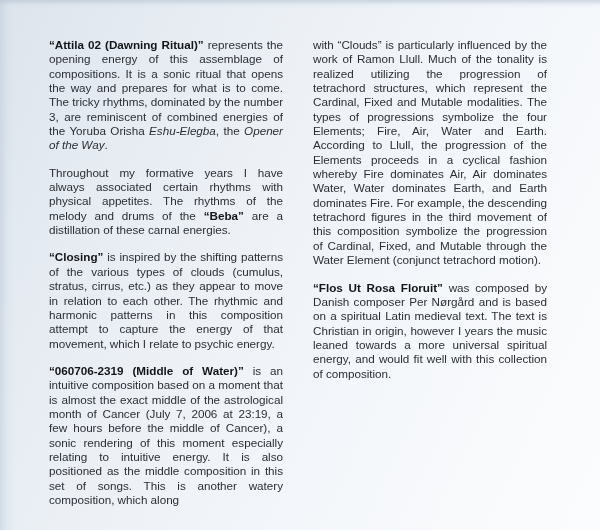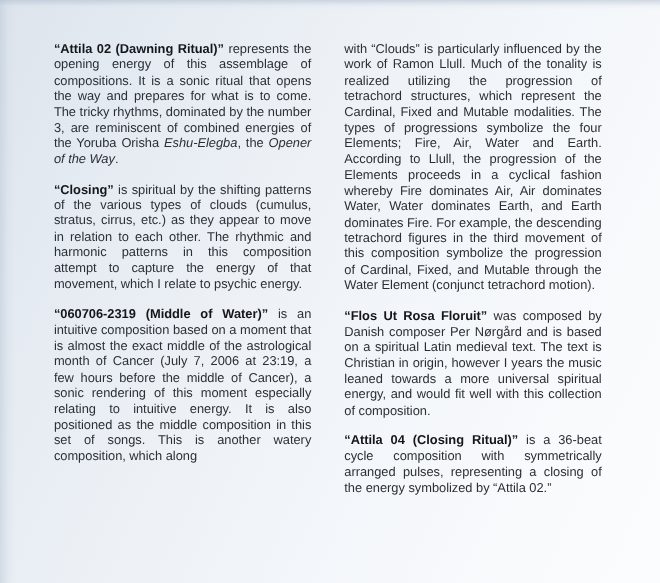--- a/index.html
+++ b/index.html
@@ -83,24 +83,24 @@
   }
 </style>
 </head>
 <body>
 
 <div id="page">
   <div id="columns">
 
     <div class="column">
       <p class="para"><span class="bold">“Attila 02 (Dawning Ritual)”</span><span> represents the opening energy of this assemblage of compositions. It is a sonic ritual that opens the way and prepares for what is to come. The tricky rhythms, dominated by the number 3, are reminiscent of combined energies of the Yoruba Orisha </span><span class="ital">Eshu-Elegba</span><span>, the </span><span class="ital">Opener of the Way</span><span>.</span></p>
-      <p class="para"><span class="bold">“Closing”</span><span> is spiritual by the shifting patterns of the various types of clouds (cumulus, stratus, cirrus, etc.) as they appear to move in relation to each other. The rhythmic and harmonic patterns in this composition attempt to capture the energy of that movement, which I relate to psychic energy.</span></p>
+      <p class="para"><span>Throughout my formative years I have always associated certain rhythms with physical appetites. The rhythms of the melody and drums of the </span><span class="bold">“Beba”</span><span> are a distillation of these carnal energies.</span></p>
+      <p class="para"><span class="bold">“Closing”</span><span> is inspired by the shifting patterns of the various types of clouds (cumulus, stratus, cirrus, etc.) as they appear to move in relation to each other. The rhythmic and harmonic patterns in this composition attempt to capture the energy of that movement, which I relate to psychic energy.</span></p>
       <p class="para"><span class="bold">“060706-2319 (Middle of Water)”</span><span> is an intuitive composition based on a moment that is almost the exact middle of the astrological month of Cancer (July 7, 2006 at 23:19, a few hours before the middle of Cancer), a sonic rendering of this moment especially relating to intuitive energy. It is also positioned as the middle composition in this set of songs. This is another watery composition, which along</span></p>
     </div>
 
     <div class="column">
       <p class="para"><span>with “Clouds” is particularly influenced by the work of Ramon Llull. Much of the tonality is realized utilizing the progression of tetrachord structures, which represent the Cardinal, Fixed and Mutable modalities. The types of progressions symbolize the four Elements; Fire, Air, Water and Earth. According to Llull, the progression of the Elements proceeds in a cyclical fashion whereby Fire dominates Air, Air dominates Water, Water dominates Earth, and Earth dominates Fire. For example, the descending tetrachord figures in the third movement of this composition symbolize the progression of Cardinal, Fixed, and Mutable through the Water Element (conjunct tetrachord motion).</span></p>
       <p class="para"><span class="bold">“Flos Ut Rosa Floruit”</span><span> was composed by Danish composer Per Nørgård and is based on a spiritual Latin medieval text. The text is Christian in origin, however I years the music leaned towards a more universal spiritual energy, and would fit well with this collection of composition.</span></p>
-      <p class="para"><span class="bold">“Attila 04 (Closing Ritual)”</span><span> is a 36-beat cycle composition with symmetrically arranged pulses, representing a closing of the energy symbolized by “Attila 02.”</span></p>
     </div>
 
   </div>
 </div>
 
 </body></html>

